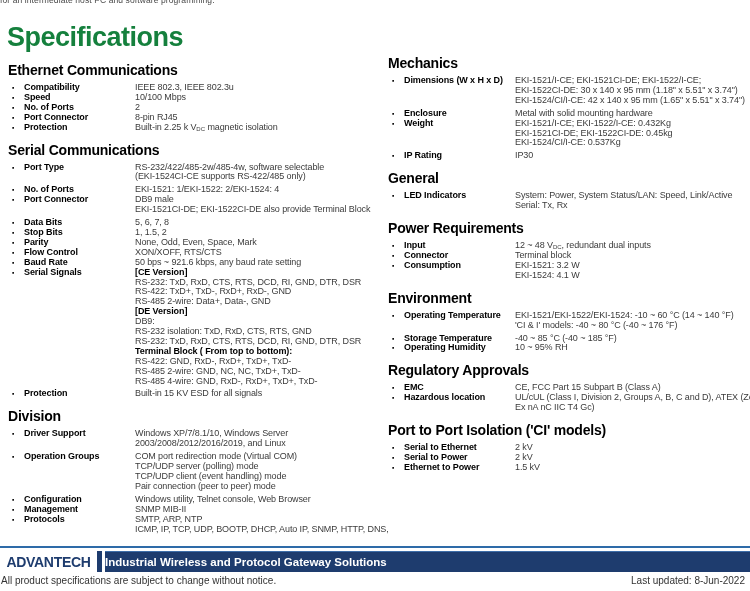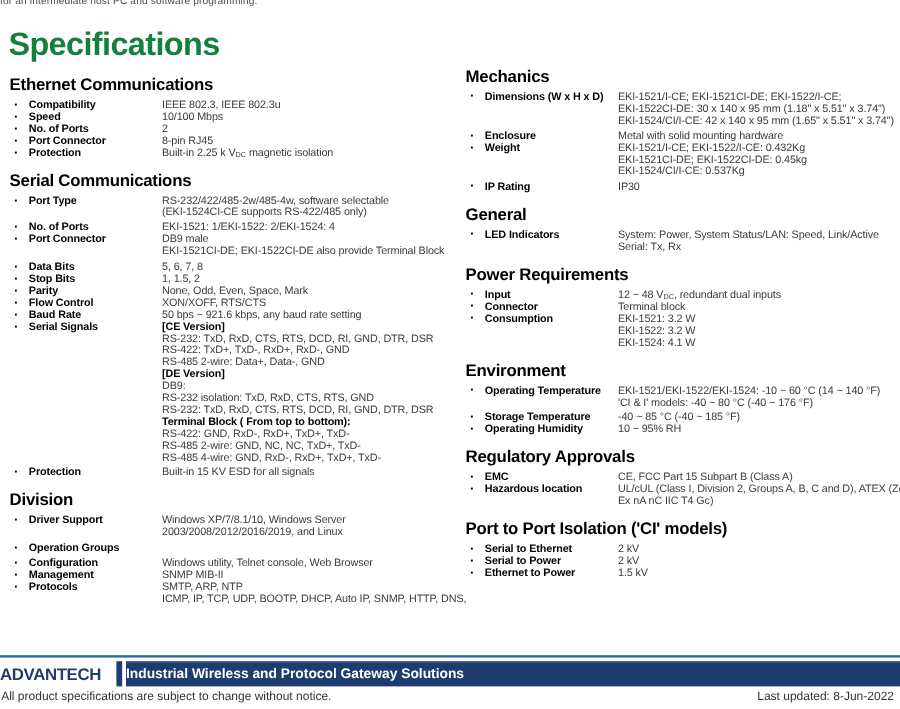--- a/index.html
+++ b/index.html
@@ -42,21 +42,21 @@
   .vl{display:block;white-space:nowrap;}
   .vl.b{font-weight:bold;color:#000;}
   .val sub{font-size:6px;line-height:0;vertical-align:-1px;letter-spacing:0;}
   .footer{position:absolute;left:0;right:0;bottom:0;height:45px;}
   .footer-rule{height:2px;background:#2e6ba8;}
   .footer-bar{
     margin-top:3px;height:21px;display:flex;align-items:stretch;
   }
   .logo-zone{
     width:97px;flex:0 0 97px;display:flex;align-items:center;
-    background:#ffffff;
+    justify-content:center;background:#ffffff;
   }
   .logo-text{
     font-size:14px;font-weight:bold;color:#1e3c6e;letter-spacing:-0.3px;
   }
   .logo-sep{width:5px;flex:0 0 5px;background:#1e3c6e;}
   .sep-gap{width:3px;flex:0 0 3px;background:#ffffff;}
   .banner{
     flex:1;background:#1e3c6e;color:#ffffff;font-size:11.5px;
     font-weight:bold;line-height:21px;
     border-top:1px solid #3d6da8;
@@ -205,20 +205,26 @@
           <span class="bullet">▪</span>
           <span class="lbl">Driver Support</span>
           <span class="val">
             <span class="vl">Windows XP/7/8.1/10, Windows Server</span>
             <span class="vl">2003/2008/2012/2016/2019, and Linux</span>
           </span>
         </div>
         <div class="row gap">
           <span class="bullet">▪</span>
           <span class="lbl">Operation Groups</span>
+          <span class="val">
+            <span class="vl">COM port redirection mode (Virtual COM)</span>
+            <span class="vl">TCP/UDP server (polling) mode</span>
+            <span class="vl">TCP/UDP client (event handling) mode</span>
+            <span class="vl">Pair connection (peer to peer) mode</span>
+          </span>
         </div>
         <div class="row">
           <span class="bullet">▪</span>
           <span class="lbl">Configuration</span>
           <span class="val">
             <span class="vl">Windows utility, Telnet console, Web Browser</span>
           </span>
         </div>
         <div class="row">
           <span class="bullet">▪</span>
@@ -298,21 +304,20 @@
           <span class="lbl">Connector</span>
           <span class="val">
             <span class="vl">Terminal block</span>
           </span>
         </div>
         <div class="row gap">
           <span class="bullet">▪</span>
           <span class="lbl">Consumption</span>
           <span class="val">
             <span class="vl">EKI-1521: 3.2 W</span>
-            <span class="vl">EKI-1522: 3.2 W</span>
             <span class="vl">EKI-1524: 4.1 W</span>
           </span>
         </div>
       </section>
       <section class="spec-section">
         <h2 class="sec-h">Environment</h2>
         <div class="row gap">
           <span class="bullet">▪</span>
           <span class="lbl">Operating Temperature</span>
           <span class="val">

